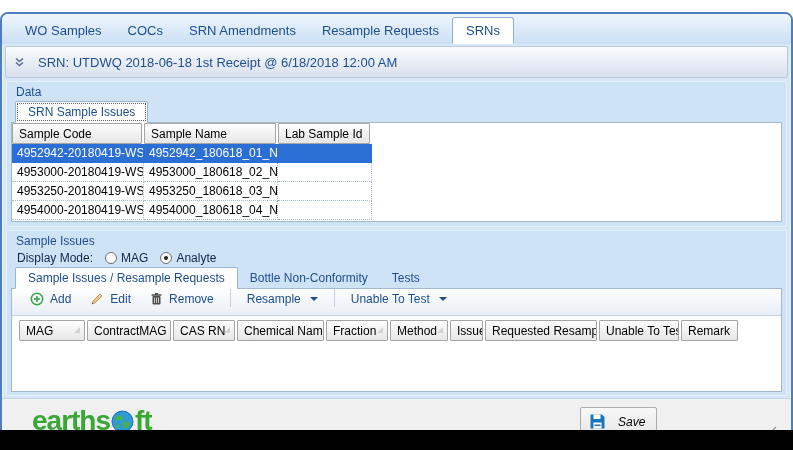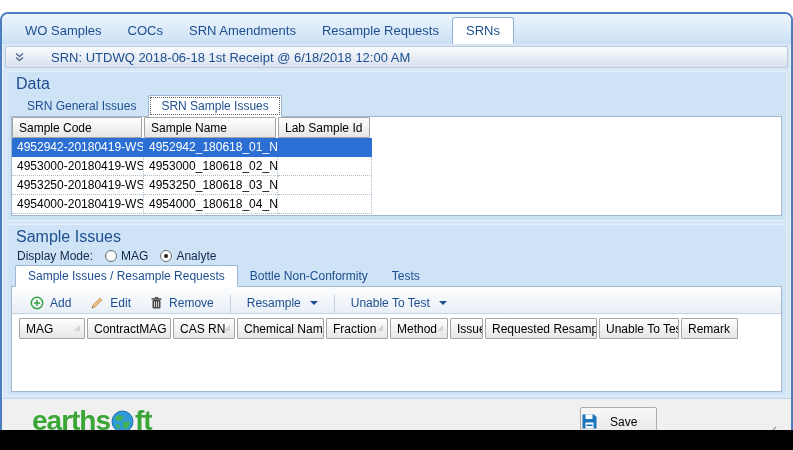--- a/index.html
+++ b/index.html
@@ -13,30 +13,30 @@
     display:flex; flex-direction:column; }
 
   
   .tabstrip { height:30px; flex:none; background:linear-gradient(#eef5fd,#cbe0f5);
     display:flex; align-items:center; padding:2px 0 0 10px; }
   .top-tab { color:#1d4e8f; font-size:13px; padding:5px 13px; white-space:nowrap; cursor:default; }
   .top-tab.active { background:#fff; border:1px solid #8fb0d8; border-bottom:1px solid #fff;
     border-radius:3px 3px 0 0; }
 
   
-  .srn-bar { flex:none; margin:2px 3px; height:22px;
+  .srn-bar { flex:none; margin:2px 3px; height:32px;
     background:linear-gradient(#f9fbfd,#d9e1ee); border:1px solid #bccadb; border-radius:2px;
-    display:flex; align-items:center; gap:26px; padding:0 8px; }
+    display:flex; align-items:center; gap:13px; padding:0 8px; }
   .srn-bar .title { color:#1d4e8f; font-size:13px; white-space:nowrap; }
 
   
   .content { flex:1; display:flex; flex-direction:column; padding:1px 4px 2px 4px; gap:3px; }
 
   .group { border:1px solid #e4f0fb; border-radius:2px; background:#cfe3f6; }
-  .group-title { color:#1d4e8f; font-size:16px; padding:3px 0 2px 9px; }
+  .group-title { color:#1d4e8f; font-size:12px; padding:3px 0 2px 9px; }
 
   .tabs-row { display:flex; align-items:flex-end; padding-left:8px; height:21px; }
   .sub-tab { color:#1d4e8f; font-size:12px; padding:3px 12px; white-space:nowrap; }
   .sub-tab.active { background:#fff; border:1px solid #9bb6d5; border-bottom:1px solid #fff;
     border-radius:2px 2px 0 0; margin-bottom:-1px; z-index:2; position:relative; }
   .sub-tab.focused { outline:1px dotted #5f5f5f; outline-offset:-3px;text-align:center; }
 
   .panel { background:#fff; border:1px solid #a3b8cc; position:relative; }
 
   
@@ -61,42 +61,42 @@
   .display-mode { display:flex; align-items:center; gap:6px; padding:1px 0 2px 10px;
     font-size:12px; color:#10274a; }
   .radio { display:inline-flex; align-items:center; gap:4px; margin-left:6px; }
   .radio .circle { width:12px; height:12px; border-radius:50%; background:#fff;
     border:1px solid #6b6b6b; display:inline-block; position:relative; }
   .radio.checked .circle::after { content:""; position:absolute; left:3px; top:3px;
     width:4px; height:4px; border-radius:50%; background:#222; }
 
   .si-panel { flex:1; margin:0 4px 3px 4px; overflow:hidden; display:flex; flex-direction:column; }
   .toolbar { flex:none; height:27px; background:linear-gradient(#fdfefe,#e9eff7);
-    border-bottom:1px solid #c7d3e0; display:flex; align-items:flex-end; padding-left:12px; gap:7px; }
+    border-bottom:1px solid #c7d3e0; display:flex; align-items:flex-start; padding-left:12px; gap:7px; }
   .tool-btn { display:flex; align-items:center; gap:6px; color:#1d4e8f; font-size:12px;
     padding:3px 6px; white-space:nowrap; }
   .tool-sep { width:1px; height:18px; background:#c4d0de; margin:0 3px; }
   .caret { width:0; height:0; border-left:4px solid transparent; border-right:4px solid transparent;
     border-top:4px solid #1d4e8f; margin-left:3px; }
 
   .si-grid-header { display:flex; margin:4px 0 0 7px; }
   .si-empty { flex:1; background:#fff; }
 
   .g1{width:66px}.g2{width:84px}.g3{width:62px}.g4{width:87px}.g5{width:62px}
   .g6{width:58px}.g7{width:33px}.g8{width:112px}.g9{width:80px}.g10{width:57px}
 
   
   .footer { flex:none; height:44px; background:#f0f0f1; border-top:1px solid #c2d4e6;
     border-radius:0 0 6px 6px; display:flex; align-items:center; position:relative; }
   .logo { margin-left:30px; font-size:28px; font-weight:bold; color:#3aa635;
     letter-spacing:-1px; display:flex; align-items:center; line-height:1; }
   .logo svg { margin:2px 1px 0 1px; }
   .footer-btn { width:77px; height:29px; background:linear-gradient(#f8f8f8,#e7e7e7);
     border:1px solid #adadad; border-radius:2px; display:flex; align-items:center;
-    font-size:12px; color:#000; padding:0 0; gap:12px; }
+    font-size:12px; color:#000; padding:0 8px; gap:12px;font-style:italic; }
   .save-btn { position:absolute; left:578px; top:8px; }
   .close-btn { position:absolute; left:677px; top:8px; }
   .grip { position:absolute; right:14px; bottom:3px; }
 </style>
 </head>
 <body>
 
 <div class="window">
 
   <div class="tabstrip">
@@ -115,21 +115,20 @@
       </svg>
     </span>
     <span class="title">SRN: UTDWQ 2018-06-18 1st Receipt @ 6/18/2018 12:00 AM</span>
   </div>
 
   <div class="content">
 
     <div class="group">
       <div class="group-title">Data</div>
       <div class="tabs-row">
-        <div class="sub-tab">SRN General Issues</div>
         <div class="sub-tab active focused">SRN Sample Issues</div>
       </div>
       <div class="panel data-panel">
         <div class="grid-header">
           <div class="hcell hc1">Sample Code</div>
           <div class="hcell hc2">Sample Name</div>
           <div class="hcell hc3">Lab Sample Id</div>
         </div>
         <div class="grid-row selected">
           <div class="dcell c1">4952942-20180419-WS</div>

